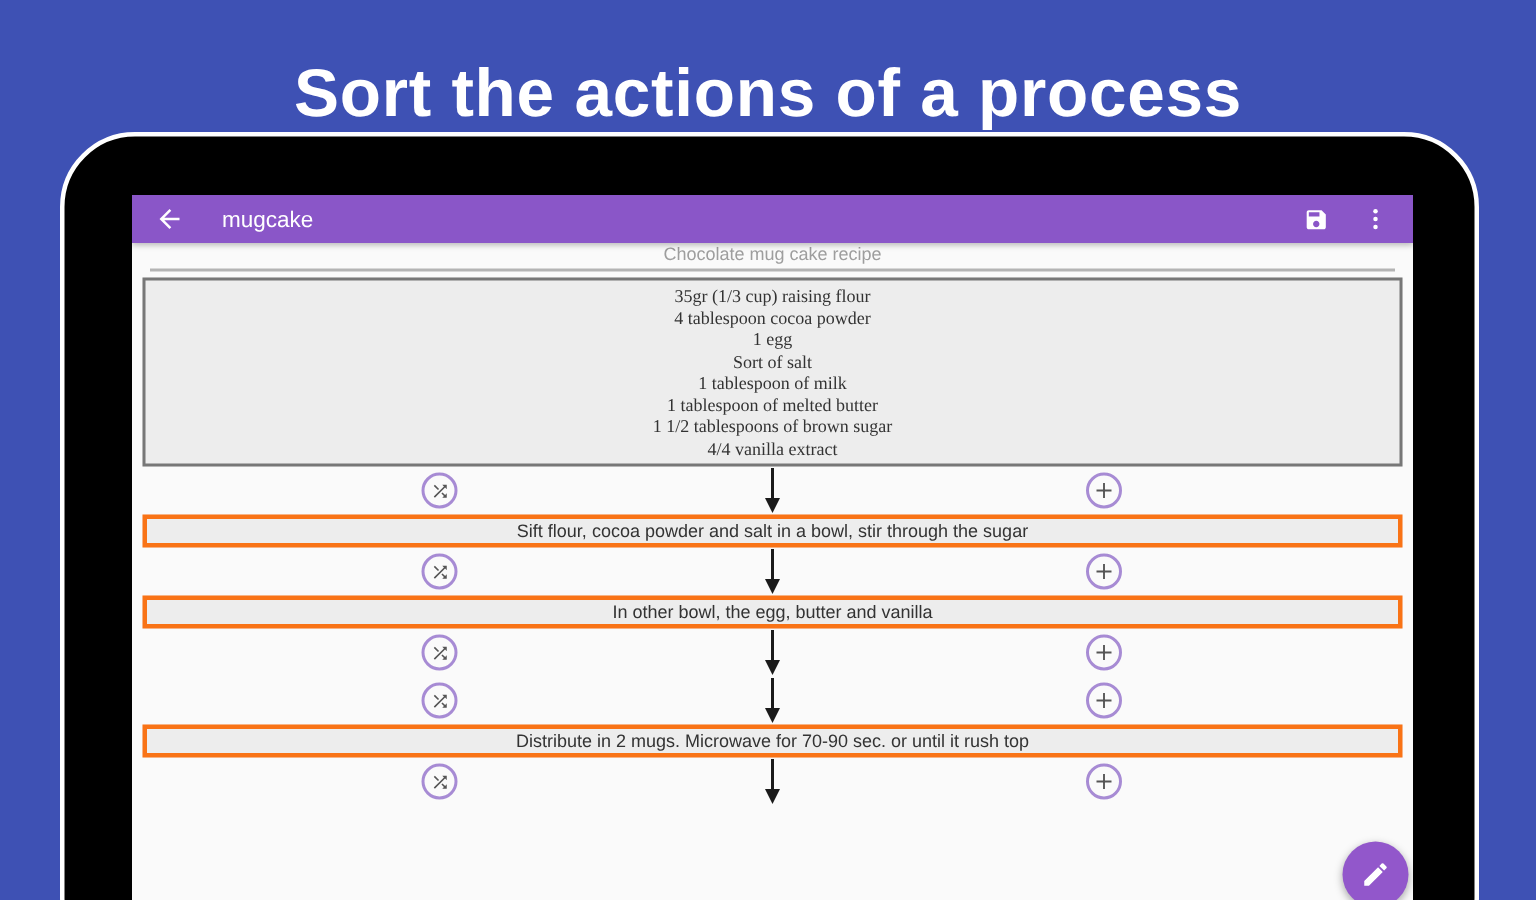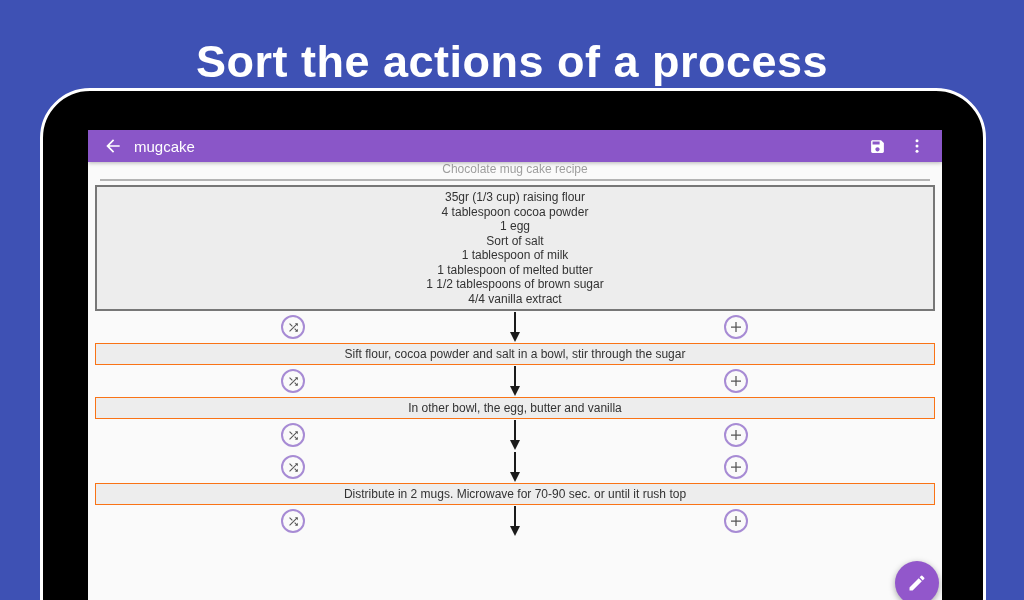--- a/index.html
+++ b/index.html
@@ -20,40 +20,40 @@
 
   
   .screen { position:absolute; left:88px; top:130px; width:854px; height:470px;
     background:#fafafa; overflow:hidden; }
 
   .toolbar { position:relative; z-index:2; height:32px; background:#8a56c8;
     display:flex; align-items:center; padding:0 12px;
     box-shadow:0 1px 4px rgba(0,0,0,.28); }
   .icon-btn { background:none; border:none; width:26px; height:26px;
     display:flex; align-items:center; justify-content:center; cursor:pointer; flex:0 0 auto; }
-  .toolbar-title { color:#fff; font-size:15px; font-weight:400; margin-left:8px; }
+  .toolbar-title { color:#fff; font-size:15px; font-weight:400; margin-left:22px; }
   .toolbar-spacer { flex:1; }
   .toolbar .save-btn { margin-right:14px; }
 
   .recipe-title { text-align:center; color:#9e9e9e; font-size:12px; margin-top:0; line-height:14px; }
   .title-underline { height:2px; background:#b4b4b4; margin:3px 12px 0; }
 
   .ingredients-box { margin:4px 7px 0; background:#ededed; border:2px solid #777;
     text-align:center; padding:3px 0; }
-  .ingredient { font-size:12px; line-height:14.5px; color:#333; }
+  .ingredient { font-size:12px; line-height:14.5px; color:#333;font-family:Liberation Serif, serif; }
 
   .action-row { position:relative; height:32px; }
   .circle-btn { position:absolute; top:4px; width:24px; height:24px; border-radius:50%;
     border:2px solid #a78bd4; background:transparent; display:flex;
     align-items:center; justify-content:center; cursor:pointer; padding:0; }
   .circle-btn.shuffle-pos { left:193px; }
   .circle-btn.insert-pos { left:636px; }
   .arrow-down { position:absolute; left:50%; transform:translateX(-50%); top:1px; }
 
-  .step-box { height:22px; margin:0 7px; background:#ededed; border:1px solid #f97316;
+  .step-box { height:22px; margin:0 7px; background:#ededed; border:3px solid #f97316;
     display:flex; align-items:center; justify-content:center;
     font-size:12px; color:#333; }
 
   .fab { position:absolute; left:807px; top:431px; width:44px; height:44px;
     border-radius:50%; background:#9257cb; border:none; cursor:pointer;
     display:flex; align-items:center; justify-content:center;
     box-shadow:0 2px 6px rgba(0,0,0,.35); }
 </style>
 </head>
 <body>

